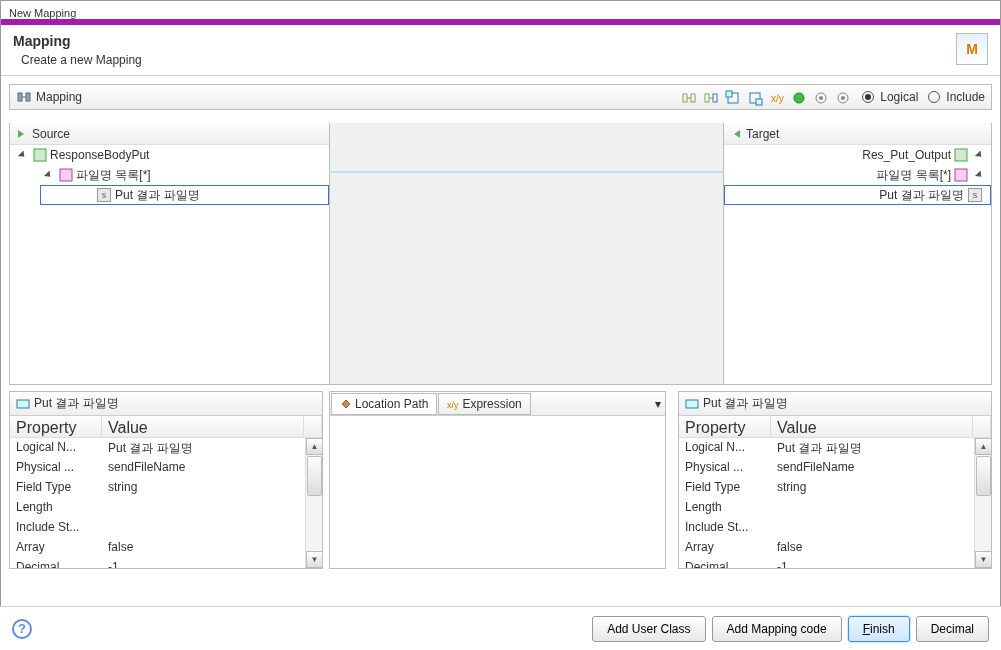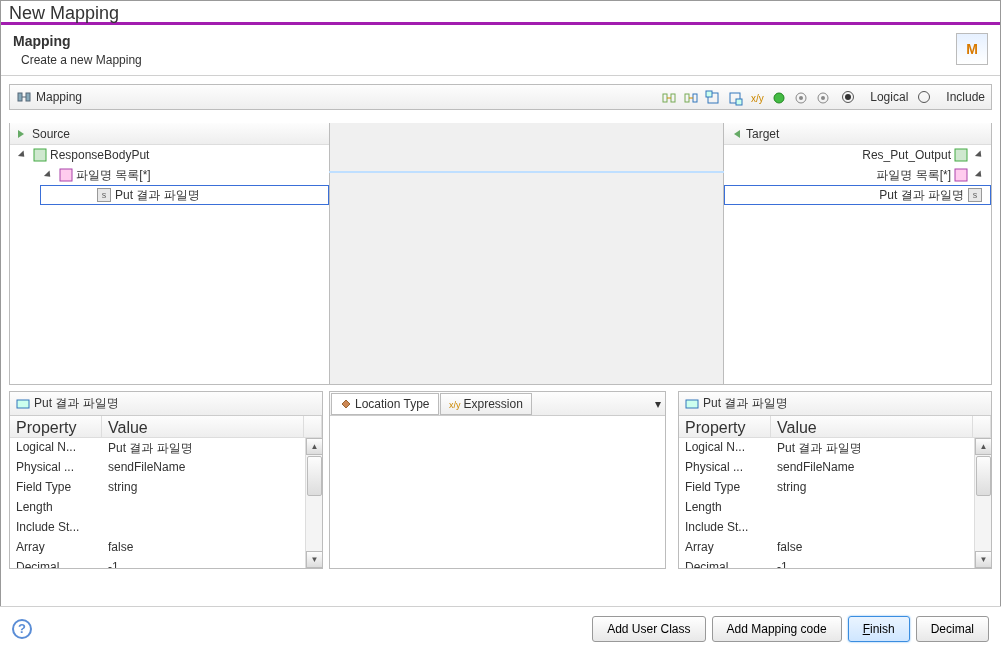--- a/index.html
+++ b/index.html
@@ -1,31 +1,31 @@
 <!DOCTYPE html>
 <html><head>
 <meta charset="utf-8">
 <style>
 * { box-sizing: border-box; margin: 0; padding: 0; }
 body { font-family: "Segoe UI", Tahoma, sans-serif; font-size: 12px; color: #333; background: #fff; width: 1001px; height: 650px; overflow: hidden; border: 1px solid #999; }
-.titlebar { height: 24px; line-height: 24px; padding: 0 8px; background: #fff; border-bottom: 3px solid #a21caf; font-size: 18px; }
+.titlebar { height: 24px; line-height: 24px; padding: 0 8px; background: #fff; border-bottom: 6px solid #a21caf; font-size: 11px; }
 .header { display: flex; align-items: flex-start; padding: 8px 12px; border-bottom: 1px solid #d0d0d0; background: #fff; }
 .header-text { flex: 1; }
 .header-title { font-size: 14px; font-weight: bold; }
 .header-sub { font-size: 12px; margin-top: 4px; padding-left: 8px; }
 .header-icon { width: 32px; height: 32px; background: linear-gradient(#e6f0ff,#fff); border: 1px solid #bbb; display: flex; align-items: center; justify-content: center; font-size: 14px; color: #d97a00; font-weight: bold; }
 .content { padding: 8px; }
 .mapping-toolbar { display: flex; align-items: center; height: 26px; background: linear-gradient(#fdfdfd,#eee); border: 1px solid #bcbcbc; padding: 0 6px; }
 .mapping-toolbar .lbl { font-size: 12px; }
 .mapping-toolbar .icon { width: 16px; height: 16px; margin-right: 4px; display: inline-flex; align-items: center; justify-content: center; }
 .tb-spacer { flex: 1; }
 .tb-icons { display: flex; gap: 6px; align-items: center; margin-right: 12px; }
 .tb-ico { width: 16px; height: 16px; display: inline-block; border: 1px solid transparent; }
 .radio-group { display: flex; gap: 10px; align-items: center; }
-.radio-item { display: flex; align-items: center; gap: 16px; cursor: pointer; }
+.radio-item { display: flex; align-items: center; gap: 6px; cursor: pointer; }
 .radio-dot { width: 12px; height: 12px; border-radius: 50%; border: 1px solid #555; display: inline-flex; align-items: center; justify-content: center; }
 .radio-dot.checked::after { content: ""; width: 6px; height: 6px; background: #333; border-radius: 50%; }
 .panels { display: flex; height: 262px; margin-top: 13px; border: 1px solid #bcbcbc; border-top: none; }
 .panel { display: flex; flex-direction: column; background: #fff; position: relative; }
 .panel.source { width: 320px; border-right: 1px solid #bcbcbc; }
 .panel.center { flex: 1; background: #f0f0f0; }
 .panel.target { width: 268px; border-left: 1px solid #bcbcbc; }
 .panel-header { height: 22px; background: linear-gradient(#fdfdfd,#eee); border-bottom: 1px solid #ddd; display: flex; align-items: center; padding: 0 6px; gap: 4px; }
 .panel-header.target { justify-content: flex-start; }
 .panel-body { flex: 1; position: relative; background: #fff; overflow: visible; }
@@ -296,21 +296,21 @@
     </div>
 
     <div class="center-bottom">
       <div class="center-tabs">
         <div class="tab-btn active">
           <span>
               <svg width="12" height="12">
                 <path d="M2 6 L6 2 L10 6 L6 10 Z" fill="#c85" stroke="#963"></path>
               </svg>
             </span>
-          <span>Location Type</span>
+          <span>Location Path</span>
         </div>
         <div class="tab-btn">
           <span>
               <svg width="12" height="12">
                 <text x="0" y="10" font-size="9" fill="#c80">x/y</text>
               </svg>
             </span>
           <span>Expression</span>
         </div>
         <span class="tab-dd">▾</span>

